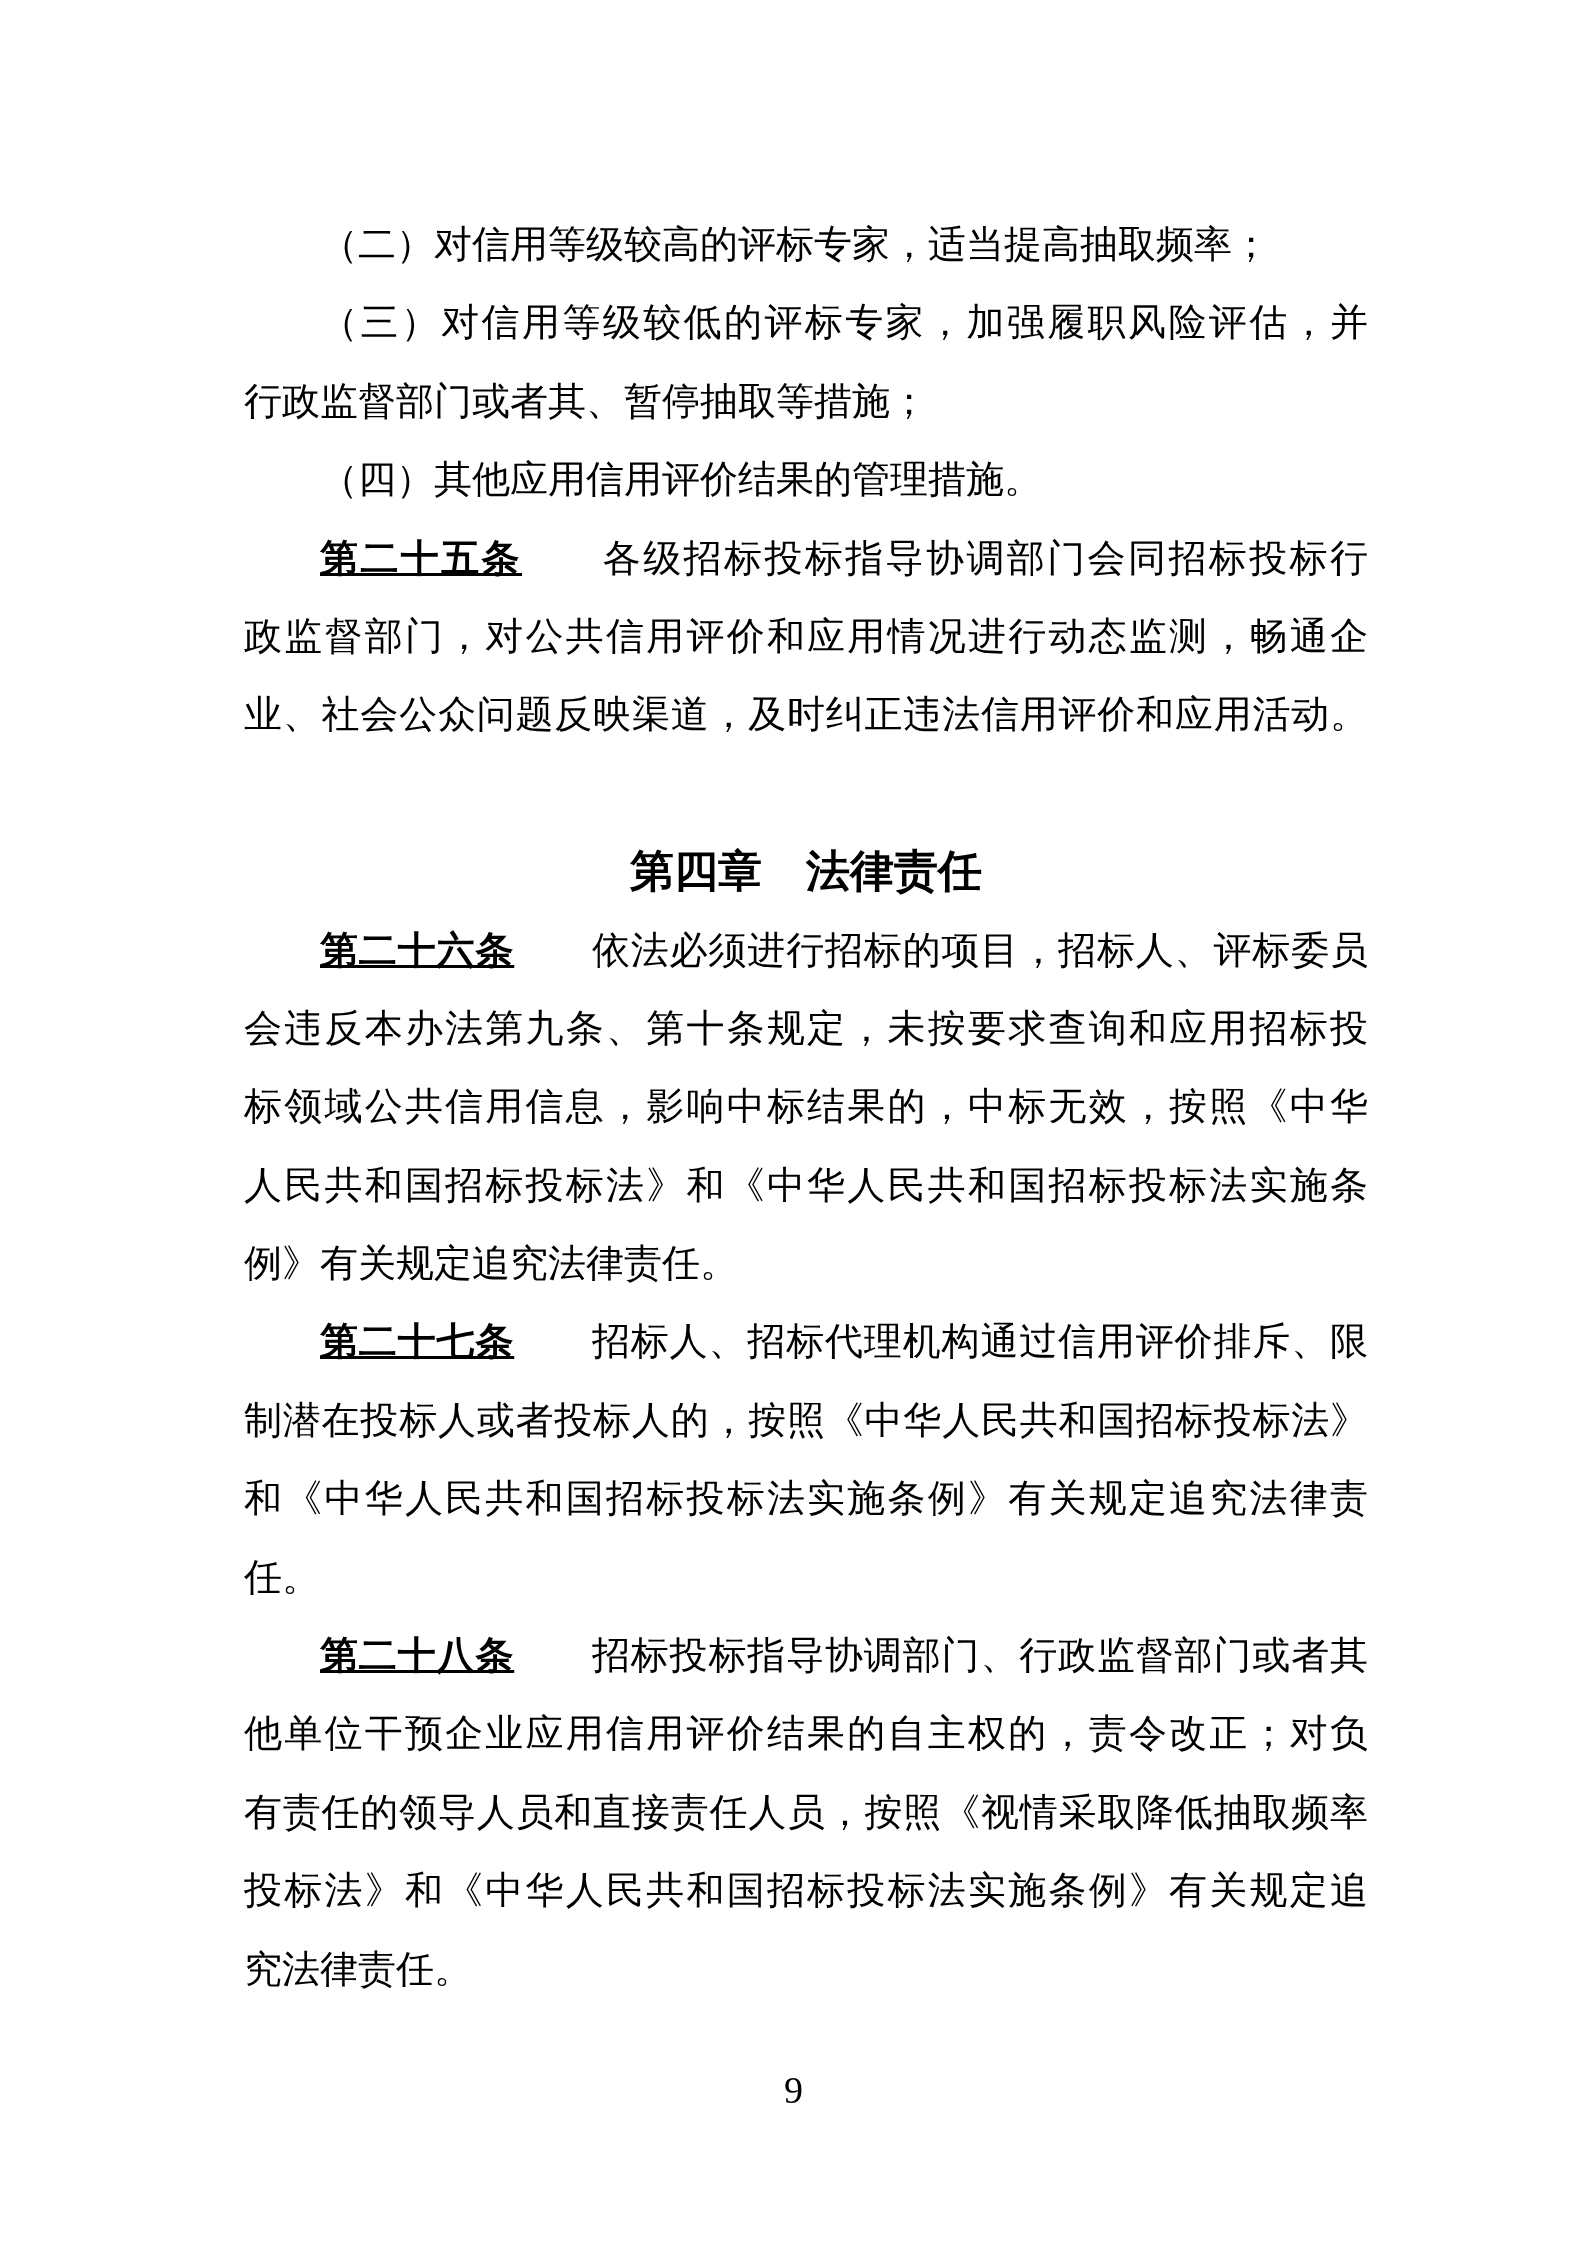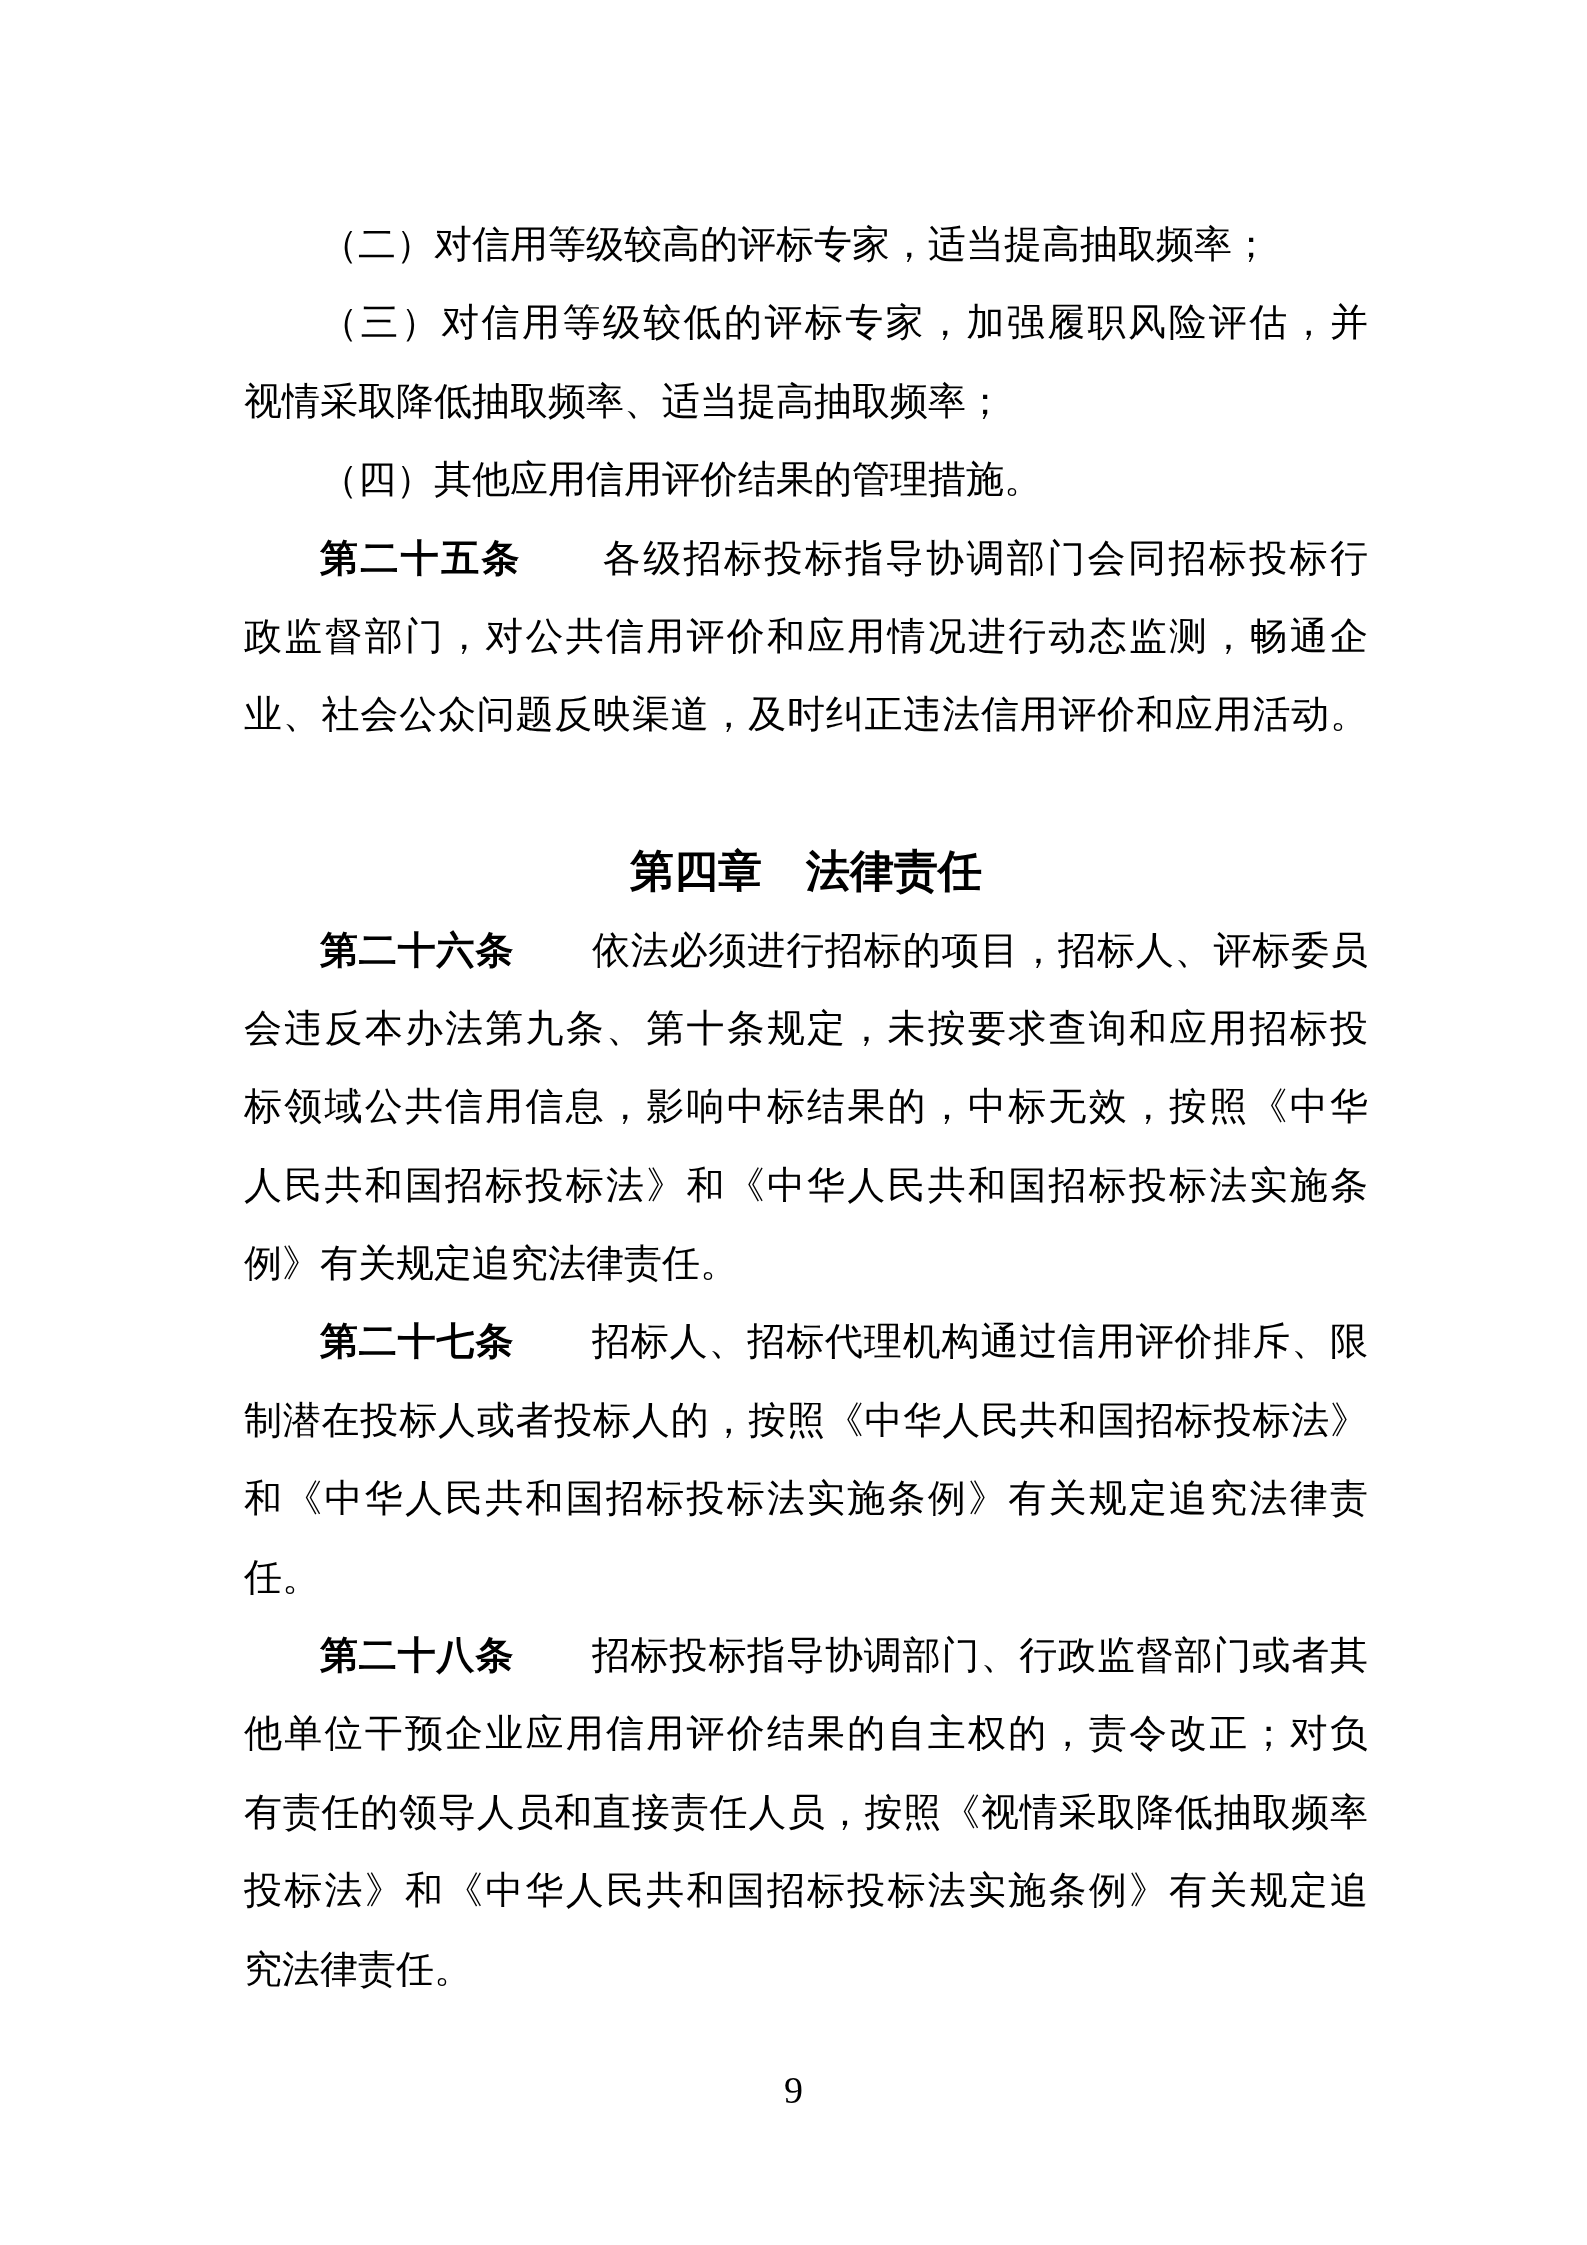--- a/index.html
+++ b/index.html
@@ -25,20 +25,21 @@
     font-family: "Liberation Serif", serif;
     text-align: justify;
     white-space: pre-wrap;
     word-break: keep-all;
   }
   .fill { text-align-last: justify; }
   .indent { text-indent: 76px; }
   .hei {
     font-family: "Liberation Sans", sans-serif;
     font-weight: 700;
+    text-decoration: underline;
   }
   .heading {
     font-size: 44px;
     font-family: "Liberation Sans", sans-serif;
     font-weight: 700;
     text-align: center;
     text-align-last: center;
     text-indent: 0;
   }
   .page-number {
@@ -55,21 +56,21 @@
 </style>
 </head>
 <body>
 
 <div class="page">
   <div class="text-block">
 
     <div class="line indent">（二）对信用等级较高的评标专家，适当提高抽取频率；</div>
 
     <div class="line indent fill">（三）对信用等级较低的评标专家，加强履职风险评估，并</div>
-    <div class="line">视情采取降低抽取频率、适当提高抽取频率；</div>
+    <div class="line">行政监督部门或者其、暂停抽取等措施；</div>
 
     <div class="line indent">（四）其他应用信用评价结果的管理措施。</div>
 
     <div class="line indent fill"><span class="hei">第二十五条</span><span>　　各级招标投标指导协调部门会同招标投标行</span></div>
     <div class="line fill">政监督部门，对公共信用评价和应用情况进行动态监测，畅通企</div>
     <div class="line fill">业、社会公众问题反映渠道，及时纠正违法信用评价和应用活动。</div>
 
     <div class="line blank"></div>
 
     <div class="line heading">第四章　法律责任</div>

